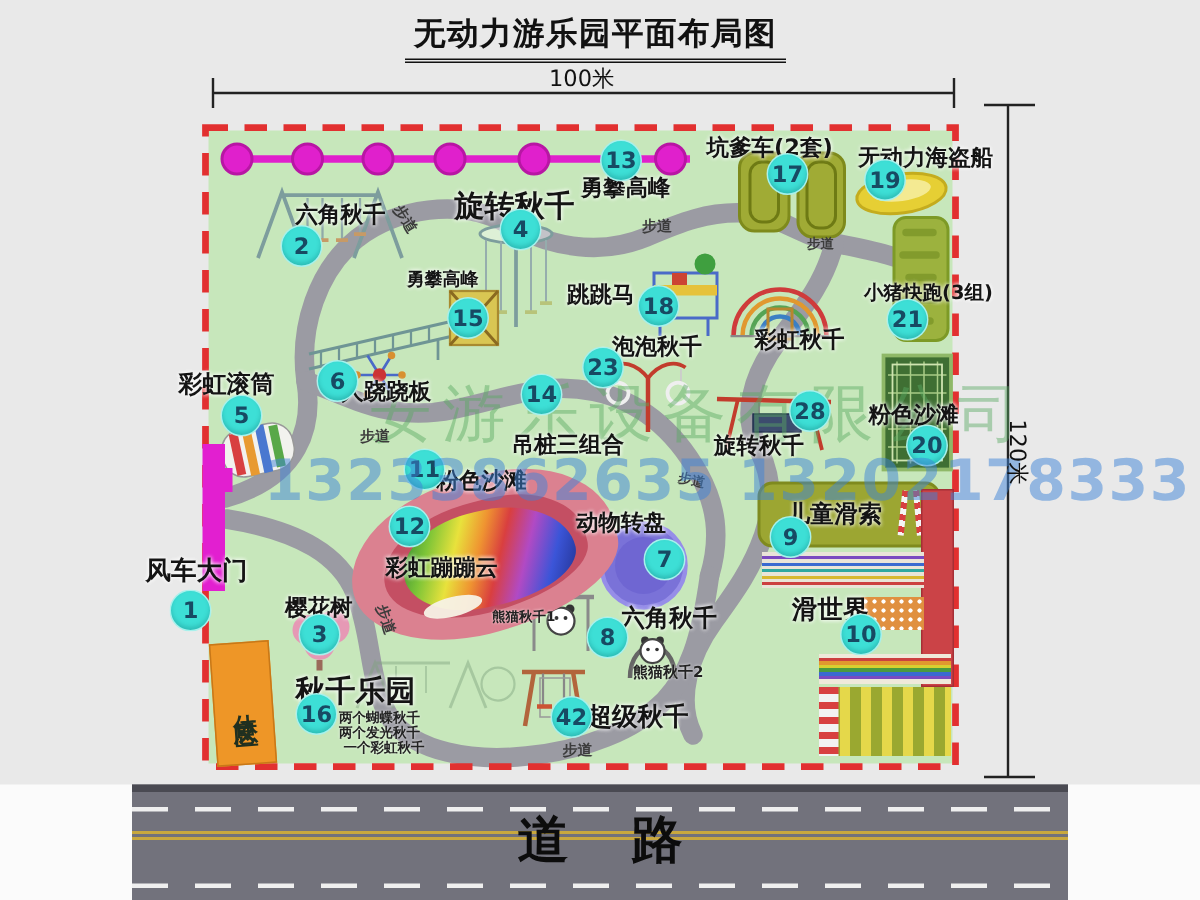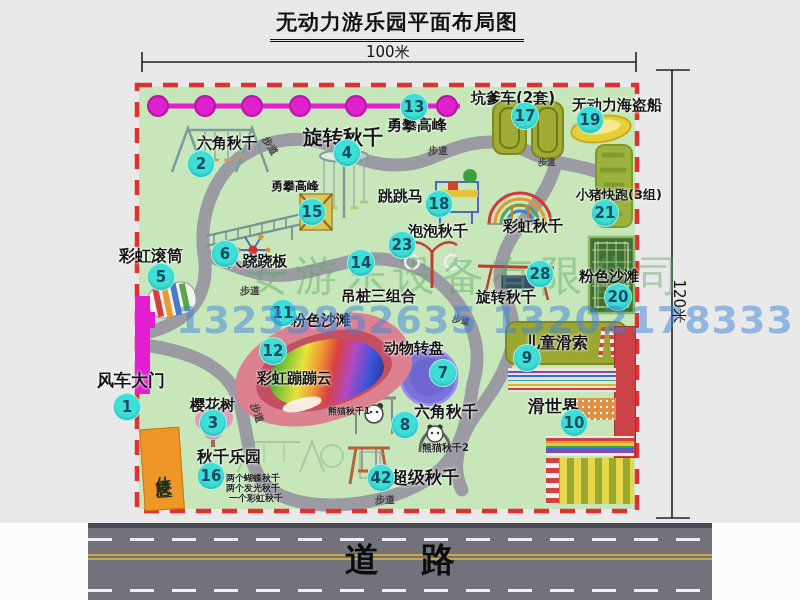--- a/index.html
+++ b/index.html
@@ -233,21 +233,21 @@
 <div class="lbl" style="left:414px;top:402px;font-size:16px">六角秋千</div>
 <div class="sub" style="left:328px;top:405px">熊猫秋千1</div>
 <div class="sub" style="left:422px;top:441px;font-size:10px">熊猫秋千2</div>
 <div class="lbl" style="left:524px;top:333px;font-size:16px">儿童滑索</div>
 <div class="lbl" style="left:528px;top:395px;font-size:17px">滑世界</div>
 <div class="lbl" style="left:291px;top:311px;font-size:15px">粉色沙滩</div>
 <div class="lbl" style="left:257px;top:369px;font-size:15px">彩虹蹦蹦云</div>
 <div class="lbl" style="left:387px;top:116px;font-size:15px">勇攀高峰</div>
 <div class="lbl" style="left:341px;top:287px;font-size:15px">吊桩三组合</div>
 <div class="lbl" style="left:271px;top:178px;font-size:12px">勇攀高峰</div>
-<div class="lbl" style="left:197px;top:447px;font-size:16px">秋千乐园</div>
+<div class="lbl" style="left:197px;top:447px;font-size:20px">秋千乐园</div>
 <div class="sub" style="left:226px;top:472px">两个蝴蝶秋千</div>
 <div class="sub" style="left:226px;top:482px">两个发光秋千</div>
 <div class="sub" style="left:229px;top:492px">一个彩虹秋千</div>
 <div class="lbl" style="left:471px;top:89px;font-size:15px">坑爹车(2套)</div>
 <div class="lbl" style="left:378px;top:187px;font-size:15px">跳跳马</div>
 <div class="lbl" style="left:572px;top:96px;font-size:15px">无动力海盗船</div>
 <div class="lbl" style="left:579px;top:267px;font-size:15px">粉色沙滩</div>
 <div class="lbl" style="left:576px;top:186px;font-size:13px">小猪快跑(3组)</div>
 <div class="lbl" style="left:476px;top:288px;font-size:15px">旋转秋千</div>
 <div class="lbl" style="left:408px;top:222px;font-size:15px">泡泡秋千</div>

